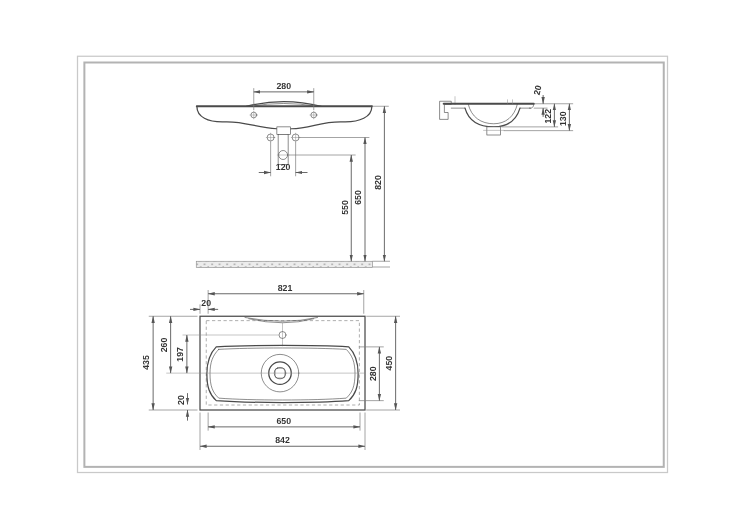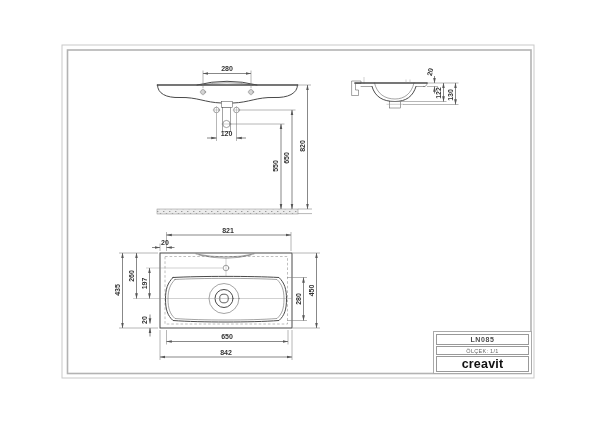--- a/index.html
+++ b/index.html
@@ -223,19 +223,14 @@
     </g>
 
     <g>
       <path class="ext" d="M160,330 L160,360 M292,330 L292,360"></path>
       <path class="dimline" d="M160,357 L292,357"></path>
       <text class="dim" x="226" y="354.5">842</text>
     </g>
   </g>
 </svg>
 
-<div id="titleblock">
-  <div class="tb-cell tb-model">LN085</div>
-  <div class="tb-cell tb-scale">ÖLÇEK: 1/1</div>
-  <div class="tb-cell tb-brand">creavit</div>
+
 </div>
 
-</div>
-
 </body></html>

